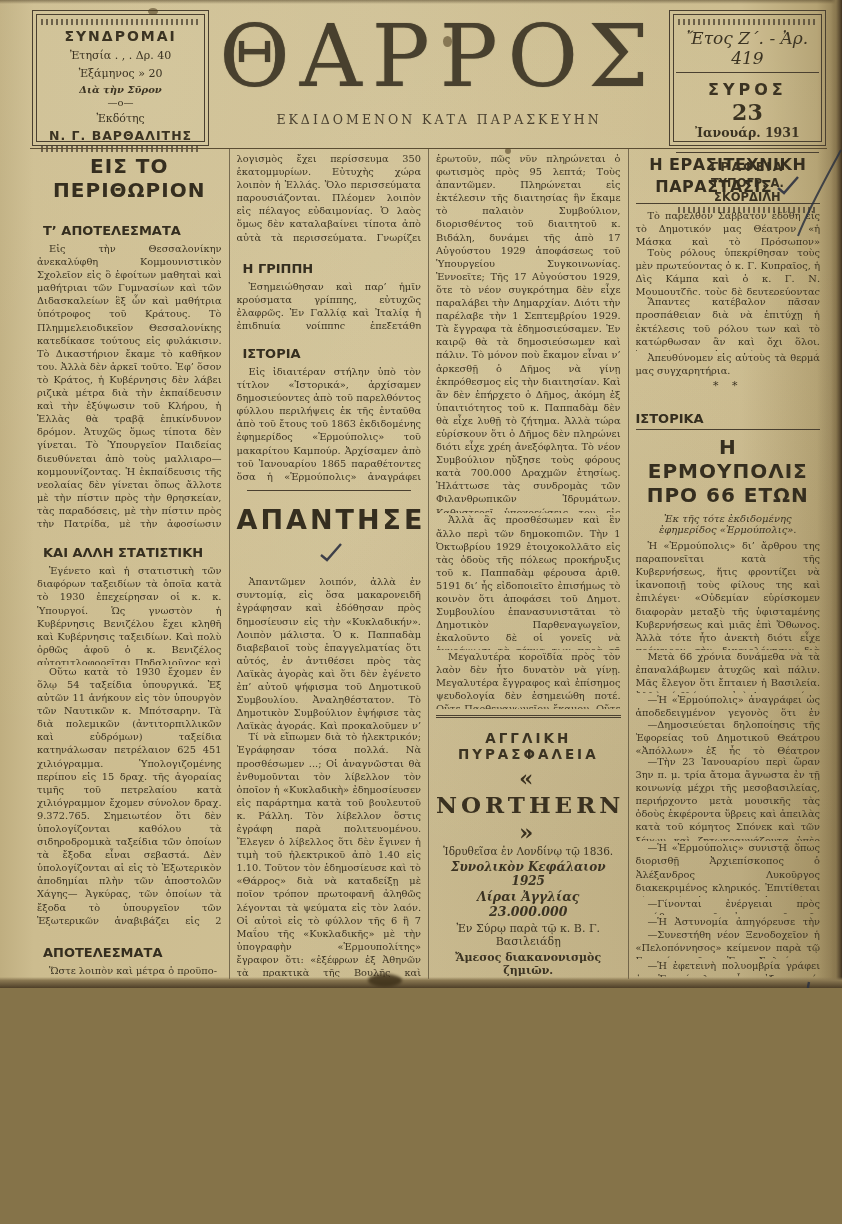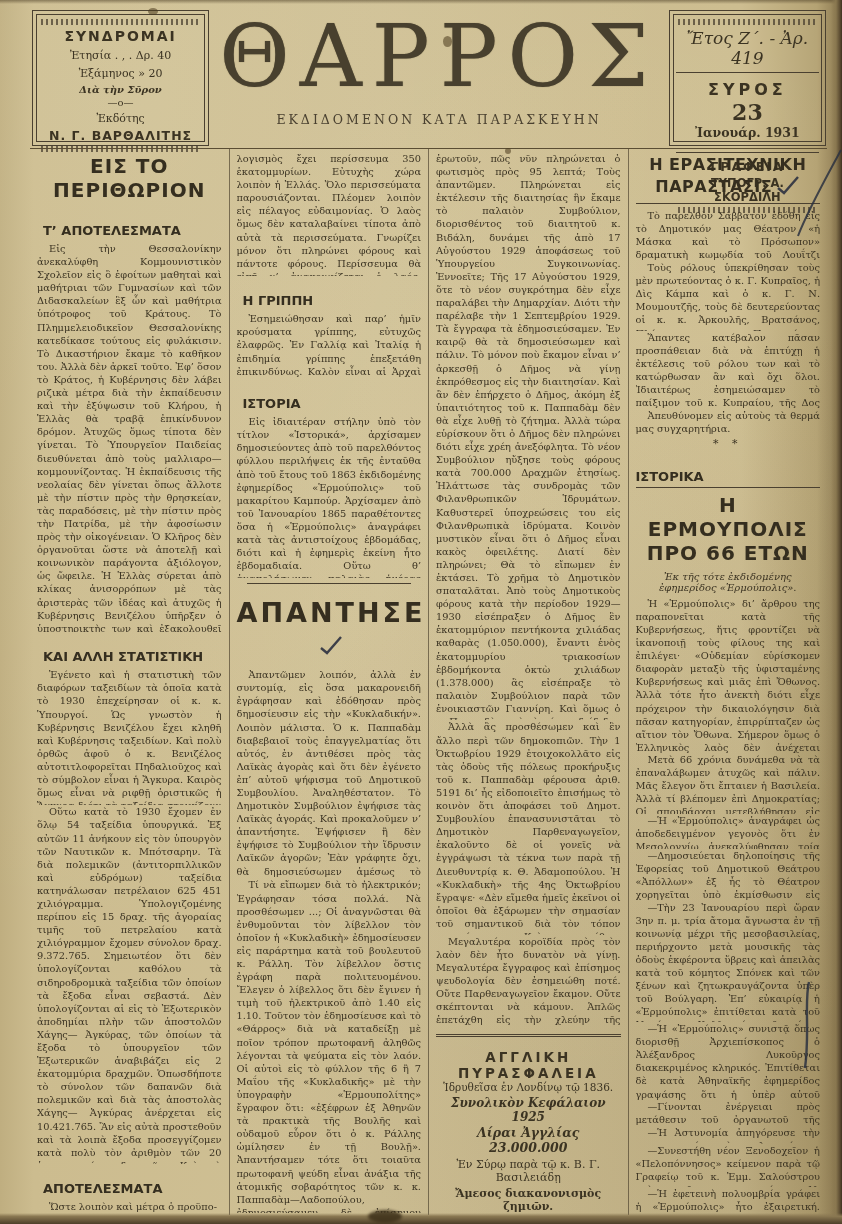--- a/index.html
+++ b/index.html
@@ -1,16 +1,16 @@
 <!DOCTYPE html>
 <html><head>
 <meta charset="utf-8">
 <style>
   html,body{margin:0;padding:0;background:#857349;}
-  .page{position:relative;width:842px;height:1224px;overflow:hidden;
+  .page{position:relative;width:842px;height:988px;overflow:hidden;
     font-family:"DejaVu Serif",serif;color:#3b3322;
     background:
       radial-gradient(ellipse at 18% 8%, rgba(255,250,225,0.10), transparent 55%),
       radial-gradient(ellipse at 70% 45%, rgba(255,248,220,0.07), transparent 60%),
       radial-gradient(ellipse at 95% 90%, rgba(95,78,45,0.18), transparent 50%),
       linear-gradient(90deg,#bfae80 0%,#ccbc8f 4%,#cfc095 45%,#cdbd90 88%,#b4a273 97%,#8a774f 100%),
       #ccbc90;}
   
   .edge-right{position:absolute;right:0;top:0;width:11px;height:100%;
     background:linear-gradient(90deg,rgba(90,75,48,0),#8a7850 45%,#50412a 90%,#3c3020);}
@@ -161,20 +161,21 @@
           <span class="btxt">ἐρωτοῦν, πῶς νῦν πληρώνεται ὁ φωτισμὸς πρὸς 95 λεπτά; Τοὺς ἀπαντῶμεν. Πληρώνεται εἰς ἐκτέλεσιν τῆς διαιτησίας ἣν ἔκαμε τὸ παλαιὸν Συμβούλιον, διορισθέντος τοῦ διαιτητοῦ κ. Βιδάλη, δυνάμει τῆς ἀπὸ 17 Αὐγούστου 1929 ἀποφάσεως τοῦ Ὑπουργείου Συγκοινωνίας. Ἐννοεῖτε; Τῆς 17 Αὐγούστου 1929, ὅτε τὸ νέον συγκρότημα δὲν εἶχε παραλάβει τὴν Δημαρχίαν. Διότι τὴν παρέλαβε τὴν 1 Σεπτεμβρίου 1929. Τὰ ἔγγραφα τὰ ἐδημοσιεύσαμεν. Ἐν καιρῷ θὰ τὰ δημοσιεύσωμεν καὶ πάλιν. Τὸ μόνον ποὺ ἔκαμον εἶναι ν’ ἀρκεσθῇ ὁ Δῆμος νὰ γίνῃ ἐκπρόθεσμος εἰς τὴν διαιτησίαν. Καὶ ἂν δὲν ἐπήρχετο ὁ Δῆμος, ἀκόμη ἐξ ὑπαιτιότητος τοῦ κ. Παππαδὰμ δὲν θὰ εἶχε λυθῇ τὸ ζήτημα. Ἀλλὰ τώρα εὑρίσκουν ὅτι ὁ Δῆμος δὲν πληρώνει διότι εἶχε χρέη ἀνεξόφλητα. Τὸ νέον Συμβούλιον ηὔξησε τοὺς φόρους κατὰ 700.000 Δραχμῶν ἐτησίως. Ἠλάττωσε τὰς συνδρομὰς τῶν Φιλανθρωπικῶν Ἱδρυμάτων. Καθυστερεῖ ὑποχρεώσεις του εἰς Φιλανθρωπικὰ ἱδρύματα. Κοινὸν μυστικὸν εἶναι ὅτι ὁ Δῆμος εἶναι κακὸς ὀφειλέτης. Διατί δὲν πληρώνει; Θὰ τὸ εἴπωμεν ἐν ἐκτάσει. Τὸ χρῆμα τὸ Δημοτικὸν σπαταλᾶται. Ἀπὸ τοὺς Δημοτικοὺς φόρους κατὰ τὴν περίοδον 1929—1930 εἰσέπραξεν ὁ Δῆμος ἓν ἑκατομμύριον πεντήκοντα χιλιάδας καθαρὰς (1.050.000), ἔναντι ἑνὸς ἑκατομμυρίου τριακοσίων ἑβδομήκοντα ὀκτὼ χιλιάδων (1.378.000) ἃς εἰσέπραξε τὸ παλαιὸν Συμβούλιον παρὰ τῶν ἐνοικιαστῶν Γιαννίρη. Καὶ ὅμως ὁ κ. Παππαδὰμ καὶ τὸ κόμμα διέδιδον ὅτι ἐχαρίσθη τὸ παλαιὸν Συμβούλιον εἰς τοὺς Ἀδελφοὺς Γιαννίρη. Ἤτοι ὁ Δῆμος εἰσέπραξε κατὰ τὸ 1929—1930 Δραχ. 328.000 ὀλιγώτερον ἀπὸ ὅσας εἰσέπραξε τὸ παλαιὸν Συμβούλιον. Διὰ τὴν περίοδον 1930—31, παρ’ ὅλην τὴν αὔξησιν τῶν 700.000 ἐκ τῶν φόρων, θὰ γράψωμεν ἐν καιρῷ τὴν στατιστικήν. Θὰ ἴδῃ τότε ὁ λαός. Ἀλλὰ πῶς νὰ πληρώνῃ ὁ Δῆμος; Εἰς τὸ κεφάλαιον % ἄρθρ. 5 τοῦ κεφαλαίου ἐσόδων προϋπολογισμοῦ ἀναγράφεται κονδύλιον δραχ. 100.000 δι’ ἐκ προμηθειῶν πωμάτων καὶ καθαρισμὸν καὶ ἐπισκευὴν δεκτέον ὑπονόμων.</span>
         </div>
         <div class="b-para sq">
           <span class="btxt">Ἀλλὰ ἂς προσθέσωμεν καὶ ἓν ἄλλο περὶ τῶν δημοκοπιῶν. Τὴν 1 Ὀκτωβρίου 1929 ἐτοιχοκολλᾶτο εἰς τὰς ὁδοὺς τῆς πόλεως προκήρυξις τοῦ κ. Παππαδὰμ φέρουσα ἀριθ. 5191 δι’ ἧς εἰδοποιεῖτο ἐπισήμως τὸ κοινὸν ὅτι ἀποφάσει τοῦ Δημοτ. Συμβουλίου ἐπανασυνιστᾶται τὸ Δημοτικὸν Παρθεναγωγεῖον, ἐκαλοῦντο δὲ οἱ γονεῖς νὰ ἐγγράψωσι τὰ τέκνα των παρὰ τῇ Διευθυντρίᾳ κ. Θ. Ἀδαμοπούλου. Ἡ «Κυκλαδικὴ» τῆς 4ης Ὀκτωβρίου ἔγραψε· «Δὲν εἴμεθα ἡμεῖς ἐκεῖνοι οἱ ὁποῖοι θὰ ἐξάρωμεν τὴν σημασίαν τοῦ σημαντικοῦ διὰ τὸν τόπον γεγονότος». Καὶ προσέθετε «Σφίγγομεν τὴν χεῖρα τοῦ Δημάρχου κ. Παππαδάμ, τοῦ Προέδρου τοῦ Συμβουλίου κ. Λαδοπούλου καὶ ὅλων ἐκείνων οἱ ὁποῖοι σεβόμενοι τὴν θέλησιν τοῦ λαοῦ ἐπανίδρυσαν τὸ Παρθεναγωγεῖον».</span>
         </div>
         <div class="b-para sq">
           <span class="btxt">Μεγαλυτέρα κοροϊδία πρὸς τὸν λαὸν δὲν ἦτο δυνατὸν νὰ γίνῃ. Μεγαλυτέρα ἔγγραφος καὶ ἐπίσημος ψευδολογία δὲν ἐσημειώθη ποτέ. Οὔτε Παρθεναγωγεῖον ἔκαμον. Οὔτε σκέπτονται νὰ κάμουν. Ἁπλῶς ἐπετάχθη εἰς τὴν χλεύην τῆς ἐκλογικῆς νίκης μία ρουκέτα. Ἀλλὰ νὰ συνεχίσωμεν; Διατί; Ἐπὶ τοῦ παρόντος ἀρκοῦν νομίζομεν αὐτά.</span>
         </div>
         <div class="ad anchored-first">
           <div class="ad-l ad-l0">ΑΓΓΛΙΚΗ ΠΥΡΑΣΦΑΛΕΙΑ</div>
+          <div class="ad-l ad-l1">« NORTHERN »</div>
           <div class="ad-l ad-l2">Ἱδρυθεῖσα ἐν Λονδίνῳ τῷ 1836.</div>
           <div class="ad-l ad-l3">Συνολικὸν Κεφάλαιον 1925</div>
           <div class="ad-l ad-l4">Λίραι Ἀγγλίας 23.000.000</div>
           <div class="ad-l ad-l6">Ἐν Σύρῳ παρὰ τῷ κ. Β. Γ. Βασιλειάδῃ</div>
           <div class="ad-l ad-l5">Ἄμεσος διακανονισμὸς ζημιῶν.</div>
         </div>
       </div>
       <div class="col">
         <div class="b-headline-md"><span class="btxt">Η ΕΡΑΣΙΤΕΧΝΙΚΗ ΠΑΡΑΣΤΑΣΙΣ</span><span class="pen-check"><svg width="24" height="20" viewBox="0 0 24 20">
               <path d="M2 13 L8 18 L22 2" fill="none" stroke="#2c3140" stroke-width="2.4" opacity="0.9"></path>

